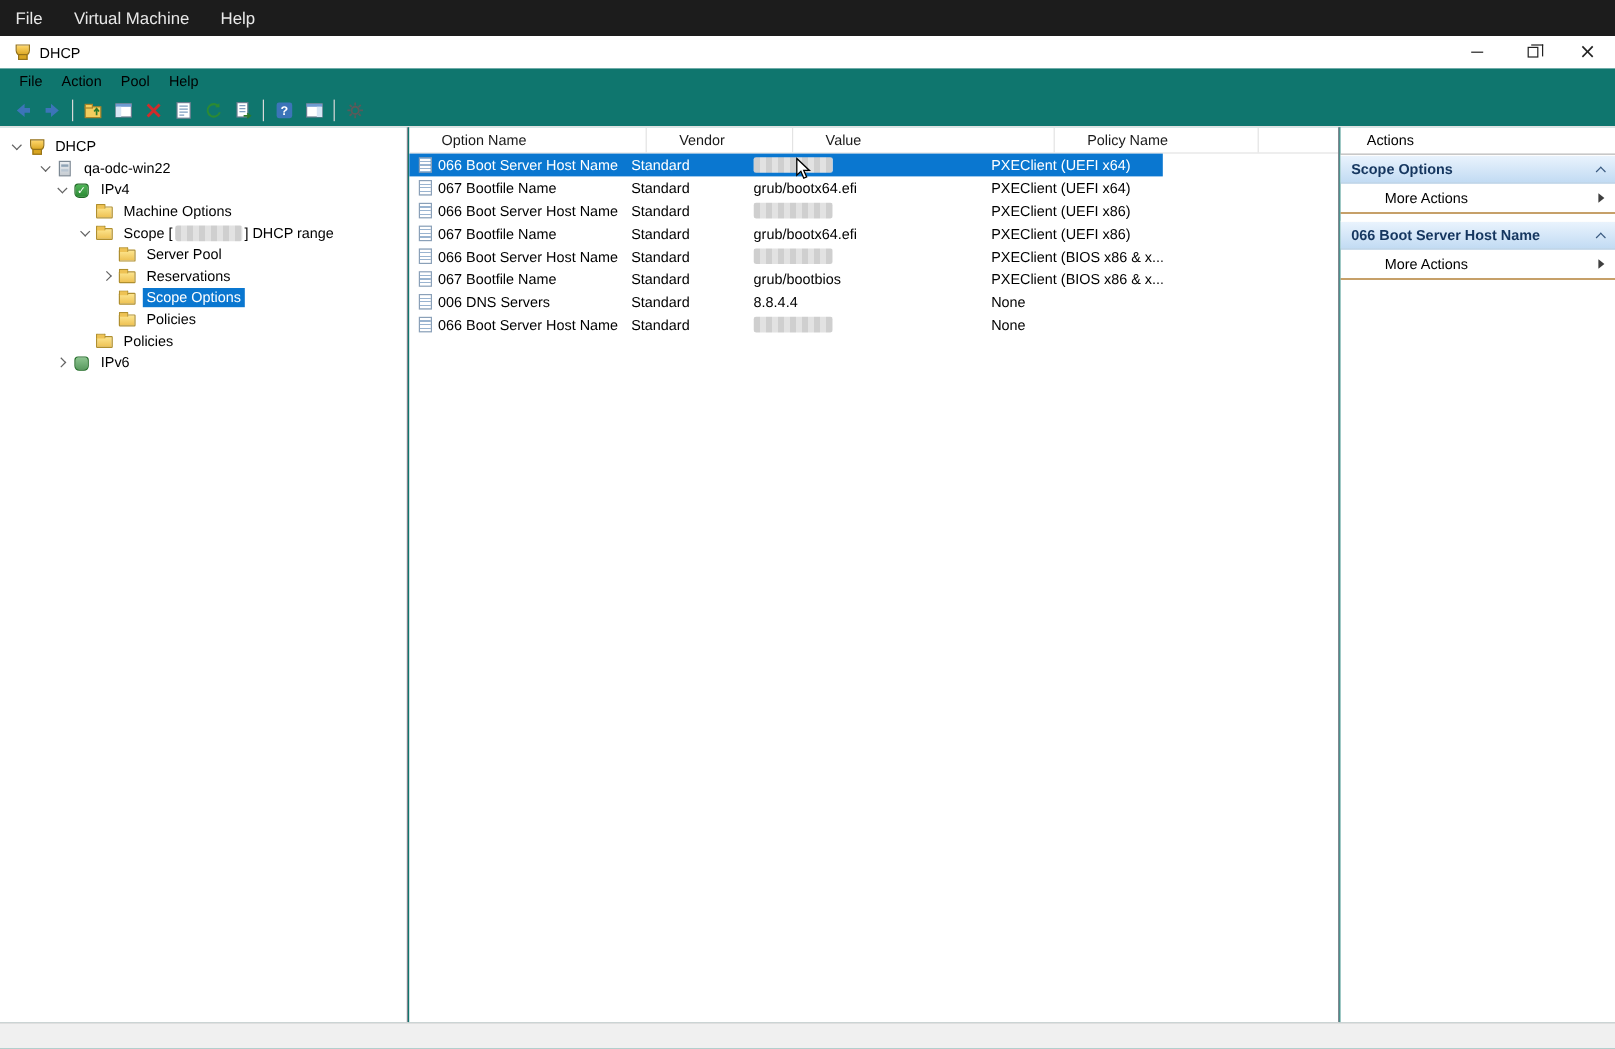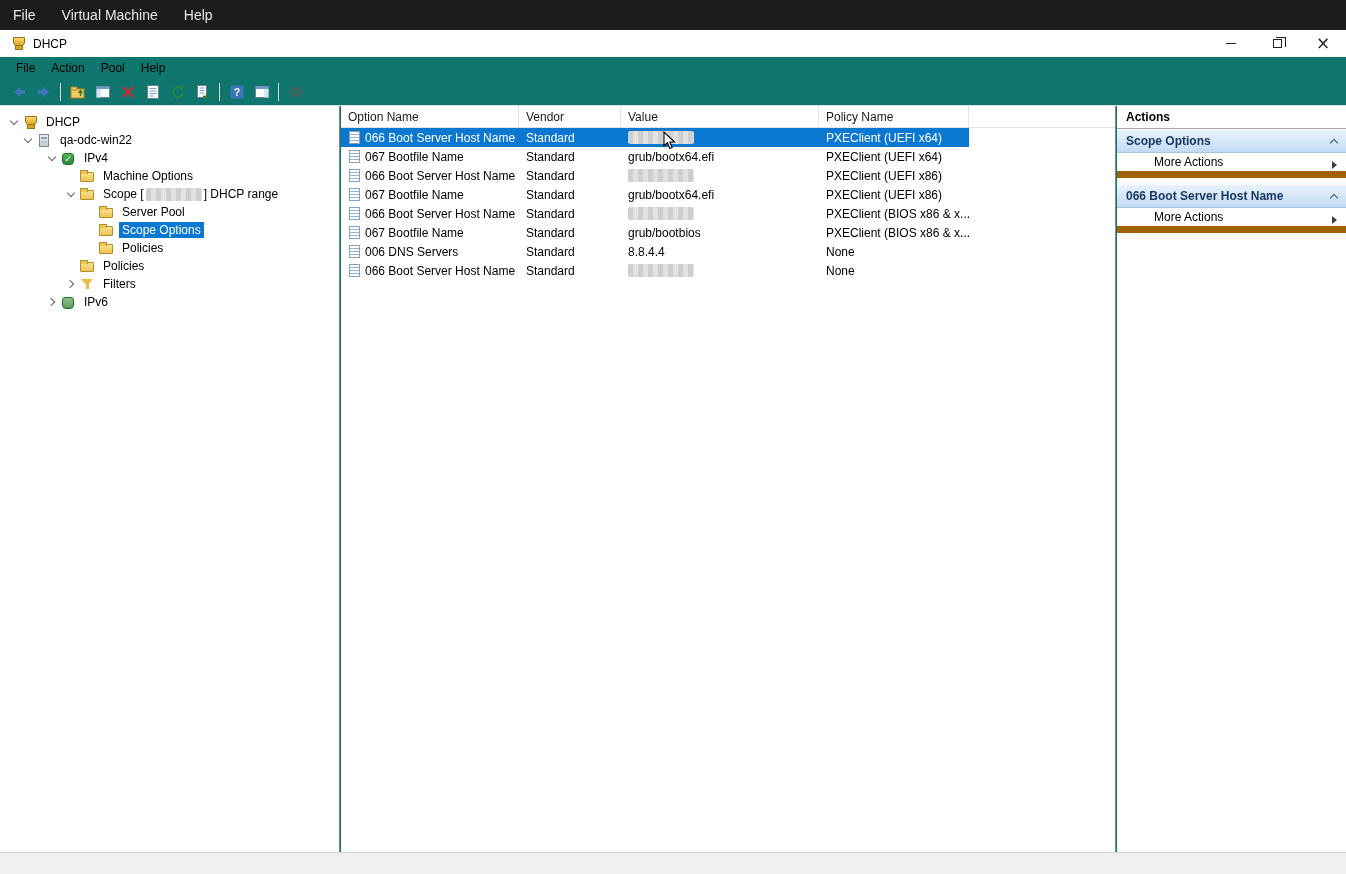--- a/index.html
+++ b/index.html
@@ -43,21 +43,21 @@
   .tsep { width:1px; height:18px; background:#d8d8d8; margin:0 4px; }
 
   
   .content { position:absolute; top:76px; left:0; right:0; bottom:22px; }
 
   .tree-pane {
     position:absolute; left:0; top:0; bottom:0; width:340px;
     background:#fff; border-right:1px solid #828790; padding-top:7px; overflow:hidden;
   }
   .trow { height:18px; display:flex; align-items:center; white-space:nowrap; cursor:default; }
-  .lv0{padding-left:8px} .lv1{padding-left:22px} .lv2{padding-left:46px} .lv3{padding-left:65px} .lv4{padding-left:84px}
+  .lv0{padding-left:8px} .lv1{padding-left:32px} .lv2{padding-left:46px} .lv3{padding-left:65px} .lv4{padding-left:84px}
   .exp { width:12px; height:12px; flex:none; position:relative; margin-right:2px; }
   .exp-down::before, .exp-right::before {
     content:""; position:absolute; width:5px; height:5px;
     border-right:1.6px solid #636363; border-bottom:1.6px solid #636363;
   }
   .exp-down::before  { left:3px; top:2px; transform:rotate(45deg); }
   .exp-right::before { left:2px; top:3px; transform:rotate(-45deg); }
   .tico { width:17px; height:15px; flex:none; margin-right:4px; position:relative; }
   .lbl { padding:1px 3px; }
   .lbl.sel { background:#0a77d0; color:#fff; }
@@ -83,45 +83,45 @@
   .funnel { position:absolute; left:2px; top:2px; width:0; height:0;
     border-left:6px solid transparent; border-right:6px solid transparent; border-top:7px solid #e9bd45; }
   .funnel::after { content:""; position:absolute; left:-1.5px; top:-7px; width:3px; height:10px; background:#e9bd45; }
 
   
   .list-pane {
     position:absolute; left:341px; top:0; bottom:0; width:775px;
     background:#fff; border-right:1px solid #828790; overflow:hidden;
   }
   .lheader { display:flex; height:22px; border-bottom:1px solid #e3e3e3; color:#1a1a1a; }
-  .lh { display:flex; align-items:center; padding-left:7px; border-right:1px solid #e3e3e3; height:100%; cursor:default; }
+  .lh { display:flex; align-items:center; padding-left:7px; border-right:1px solid #e3e3e3; height:100%; cursor:default;margin-left:20px; }
   .lh-fill { flex:1; border-right:none; }
   .c0{width:178px} .c1{width:102px} .c2{width:198px} .c3{width:150px}
   .lrow { display:flex; height:19px; align-items:center; width:628px; cursor:default; }
   .lrow.sel { background:#0a77d0; color:#fff; }
   .lc { padding-left:7px; overflow:hidden; white-space:nowrap; height:100%; display:flex; align-items:center; }
   .doc { width:11px; height:13px; flex:none; margin:0 5px 0 1px;
     border:1px solid #8aa0b8; background:repeating-linear-gradient(#ffffff 0 2px,#9ab4d0 2px 3px); }
   .redact { display:inline-block; width:66px; height:13px; border-radius:2px;
     background:repeating-linear-gradient(90deg,#cfcfcf 0 5px,#e2e2e2 5px 10px); filter:blur(0.6px); }
   .tree-redact { width:56px; margin:0 2px; vertical-align:middle; }
 
   
   .actions-pane { position:absolute; left:1117px; top:0; right:0; bottom:0; background:#fff; overflow:hidden; }
-  .actions-title { height:23px; display:flex; align-items:center; padding-left:9px;
-    font-weight:bold; border-bottom:1px solid #ababab; }
+  .actions-title { height:23px; display:flex; align-items:center; padding-left:22px;
+    font-weight:normal; border-bottom:1px solid #ababab; }
   .asec-header { height:24px; display:flex; align-items:center; justify-content:space-between;
     padding:0 8px 0 9px; background:linear-gradient(#e9f3fd,#c2dbf3);
     border-top:1px solid #fdfdfd; border-bottom:1px solid #a8c5e0;
     font-weight:bold; color:#15365f; cursor:default; }
   .chev-up { width:8px; height:8px; position:relative; }
   .chev-up::before { content:""; position:absolute; left:1px; top:3px; width:5px; height:5px;
     border-left:1.6px solid #3a5a80; border-top:1.6px solid #3a5a80; transform:rotate(45deg); }
   .amore { height:25px; display:flex; align-items:center; padding-left:37px; position:relative;
-    border-bottom:7px solid #a16207; cursor:default; }
+    border-bottom:1px solid #a16207; cursor:default; }
   .arr-right { position:absolute; right:9px; top:8px; width:0; height:0;
     border-left:5px solid #3f3f3f; border-top:4px solid transparent; border-bottom:4px solid transparent; }
   .asec-gap { height:6px; }
 
   .statusbar { position:absolute; left:0; right:0; bottom:0; height:22px;
     background:#f0f0f0; border-top:1px solid #d4d4d4; }
 
   
   .cursor { position:absolute; left:662px; top:131px; z-index:20; pointer-events:none; }
 </style>
@@ -280,20 +280,27 @@
 
       <div class="trow lv4">
         <span class="exp"></span>
         <span class="tico">
             <span class="folder"></span>
           </span>
         <span class="lbl">Server Pool</span>
       </div>
 
 
+      <div class="trow lv4">
+        <span class="exp exp-right"></span>
+        <span class="tico">
+            <span class="folder"></span>
+          </span>
+        <span class="lbl">Reservations</span>
+      </div>
 
       <div class="trow lv4">
         <span class="exp"></span>
         <span class="tico">
             <span class="folder"></span>
           </span>
         <span class="lbl sel">Scope Options</span>
       </div>
 
       <div class="trow lv4">
@@ -305,27 +312,20 @@
       </div>
 
       <div class="trow lv3">
         <span class="exp"></span>
         <span class="tico">
             <span class="folder"></span>
           </span>
         <span class="lbl">Policies</span>
       </div>
 
-      <div class="trow lv3">
-        <span class="exp exp-right"></span>
-        <span class="tico">
-            <span class="funnel"></span>
-          </span>
-        <span class="lbl">Filters</span>
-      </div>
 
       <div class="trow lv2">
         <span class="exp exp-right"></span>
         <span class="tico">
             <span class="cyl cyl-v6"></span>
           </span>
         <span class="lbl">IPv6</span>
       </div>
 
     </div>

